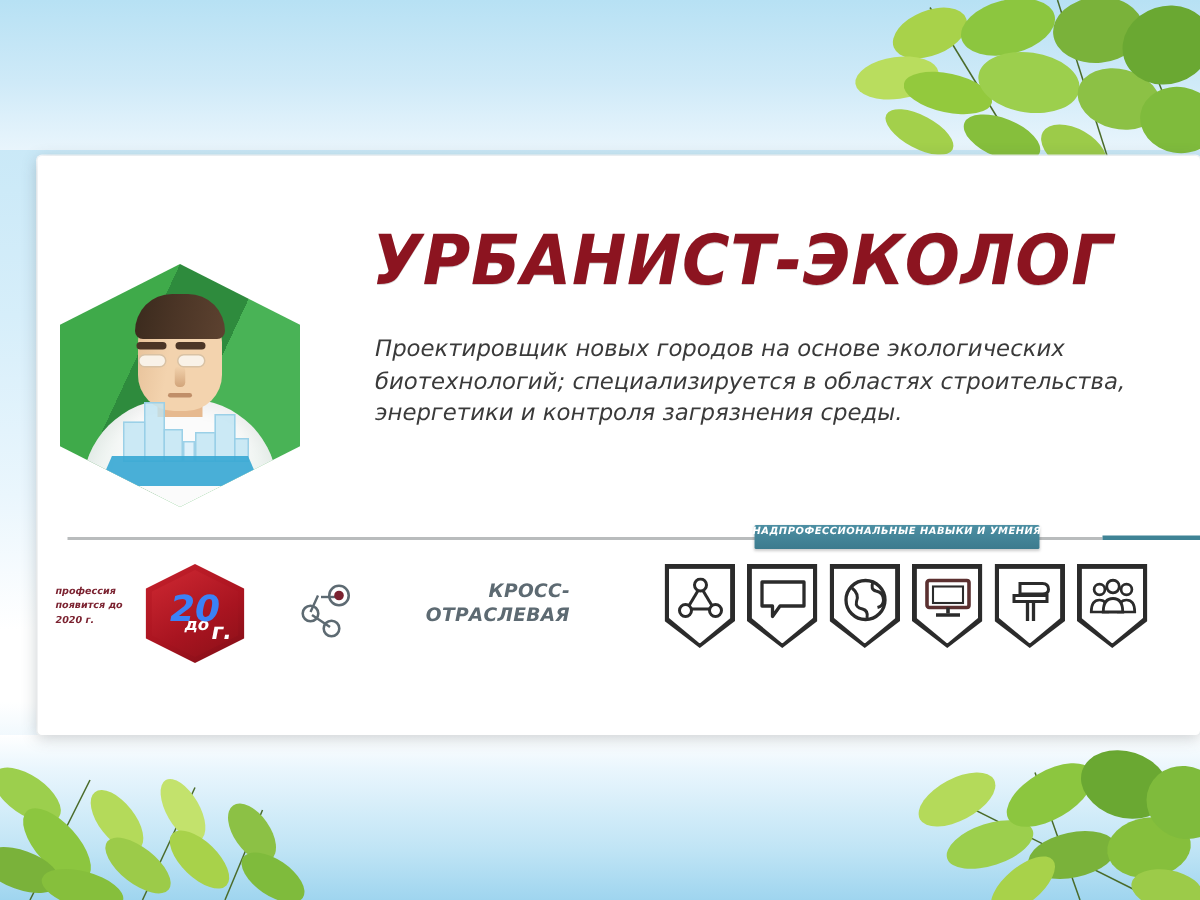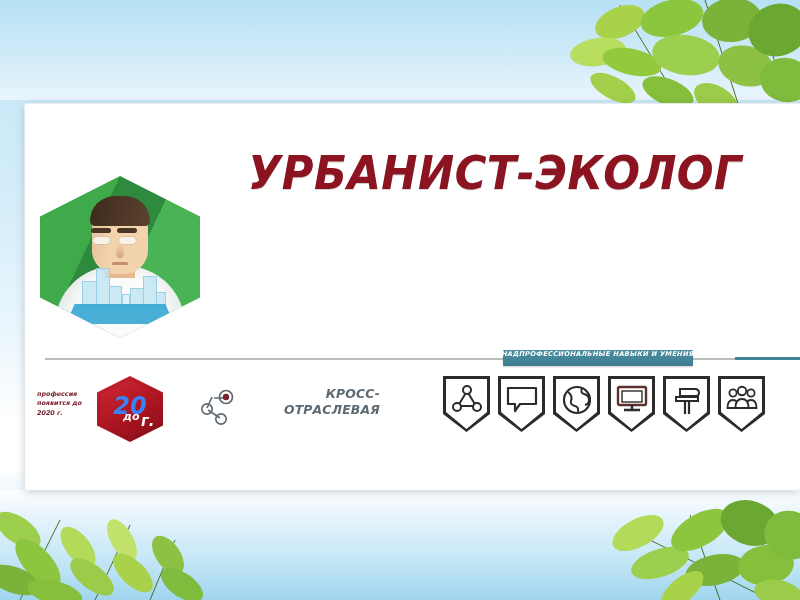--- a/index.html
+++ b/index.html
@@ -232,20 +232,21 @@
             <div class="bld b5"></div>
             <div class="bld b6"></div>
           <div class="bld b7"></div>
           <div class="holo-base"></div>
         </div>
       </div>
     </div>
   </div>
 
   <div id="title">УРБАНИСТ-ЭКОЛОГ</div>
+  <div id="desc">Проектировщик  новых городов на основе экологических биотехнологий; специализируется в областях строительства, энергетики и контроля загрязнения среды.</div>
 
   <div id="divider"></div>
   <div id="divider-teal"></div>
 
   <div id="years-block">
     <div id="years-caption">профессия появится до 2020 г.</div>
     <div id="years-hex"></div>
     <div id="years-hex-inner"></div>
     <div id="years-do">до</div>
     <div id="years-num">20</div>

